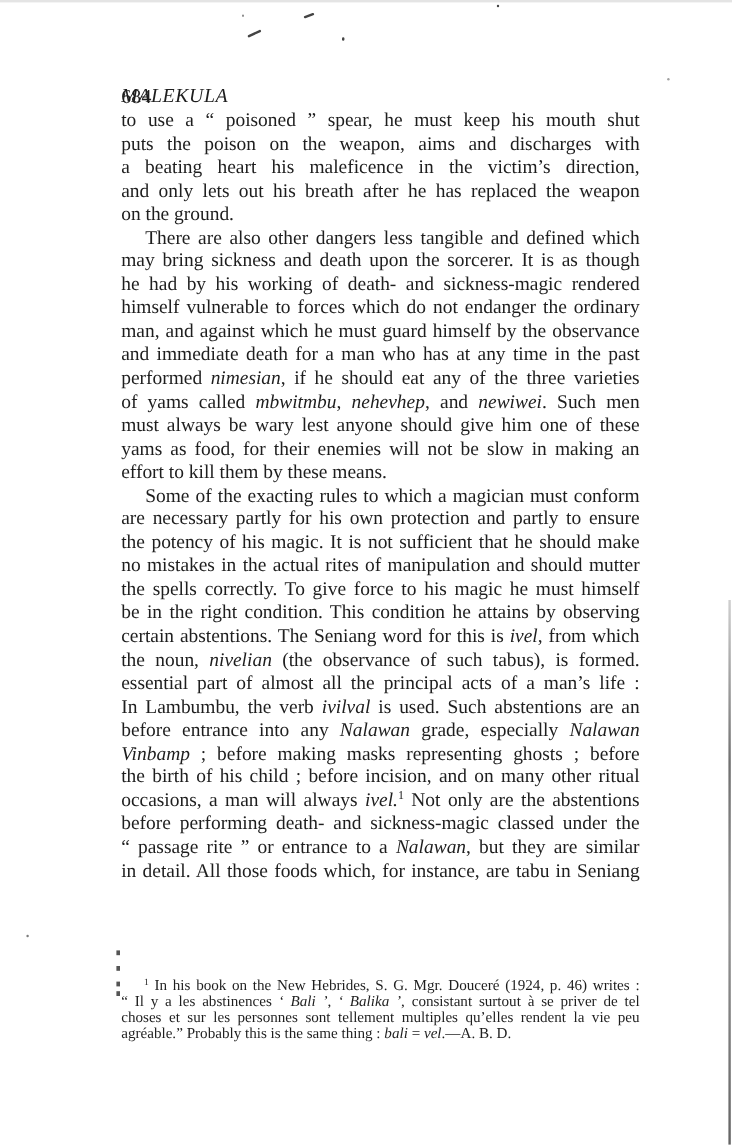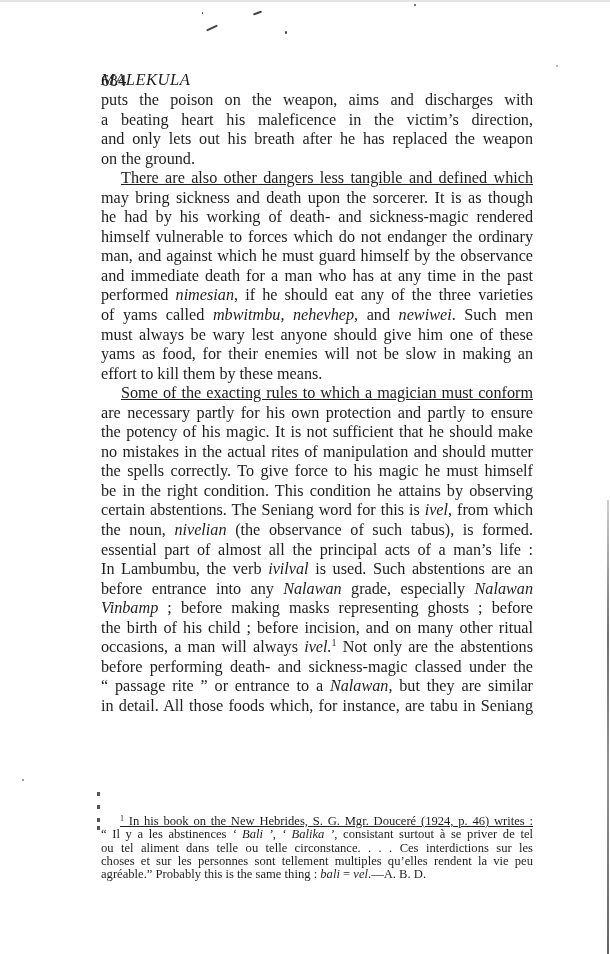--- a/index.html
+++ b/index.html
@@ -77,21 +77,20 @@
       white-space: nowrap;
       text-align: justify;
       text-align-last: justify;
       height: 19.55px;
     }
     .line.last {
       text-align-last: left;
     }
     .line.indent {
       padding-left: 20px;
-      text-decoration: underline;
     }
     .line i { font-style: italic; }
     sup.fnref {
       font-size: 10px;
       vertical-align: 6px;
       line-height: 0;
     }
     .footnote {
       position: absolute;
       top: 789px;
@@ -132,20 +131,21 @@
 <div class="left-marks" style="top:826px;"></div>
 
 <div class="right-binding"></div>
 
 <div class="header">
   <span class="page-number">684</span>
   <span class="running-title">MALEKULA</span>
 </div>
 
 <div class="body-text" id="body-text">
+    <div class="line"><span>to use a “ poisoned ” spear, he must keep his mouth shut</span></div>
     <div class="line"><span>puts the poison on the weapon, aims and discharges with</span></div>
     <div class="line"><span>a beating heart his maleficence in the victim’s direction,</span></div>
     <div class="line"><span>and only lets out his breath after he has replaced the weapon</span></div>
     <div class="line last"><span>on the ground.</span></div>
     <div class="line indent"><span>There are also other dangers less tangible and defined which</span></div>
     <div class="line"><span>may bring sickness and death upon the sorcerer.  It is as though</span></div>
     <div class="line"><span>he had by his working of death- and sickness-magic rendered</span></div>
     <div class="line"><span>himself vulnerable to forces which do not endanger the ordinary</span></div>
     <div class="line"><span>man, and against which he must guard himself by the observance</span></div>
     <div class="line"><span>and immediate death for a man who has at any time in the past</span></div>
@@ -169,16 +169,15 @@
     <div class="line"><span>the birth of his child ;  before incision, and on many other ritual</span></div>
     <div class="line"><span>occasions, a man will always </span><i>ivel.</i><sup class="fnref">1</sup><span>  Not only are the abstentions</span></div>
     <div class="line"><span>before performing death- and sickness-magic classed under the</span></div>
     <div class="line"><span>“ passage rite ” or entrance to a </span><i>Nalawan</i><span>, but they are similar</span></div>
     <div class="line"><span>in detail.  All those foods which, for instance, are tabu in Seniang</span></div>
   </div>
 
 <div class="footnote" id="footnote">
     <div class="line indent"><sup class="fnref">1</sup><span> In his book on the New Hebrides, S. G. Mgr. Douceré (1924, p. 46) writes :</span></div>
     <div class="line"><span>“ Il y a les abstinences </span><i>‘ Bali ’</i><span>, </span><i>‘ Balika ’</i><span>, consistant surtout à se priver de tel</span></div>
-    <div class="line"><span>ou tel aliment dans telle ou telle circonstance. . . . Ces interdictions sur les</span></div>
     <div class="line"><span>choses et sur les personnes sont tellement multiples qu’elles rendent la vie peu</span></div>
     <div class="line last"><span>agréable.”  Probably this is the same thing :  </span><i>bali</i><span> = </span><i>vel</i><span>.—A. B. D.</span></div>
   </div>
 
 </body></html>

